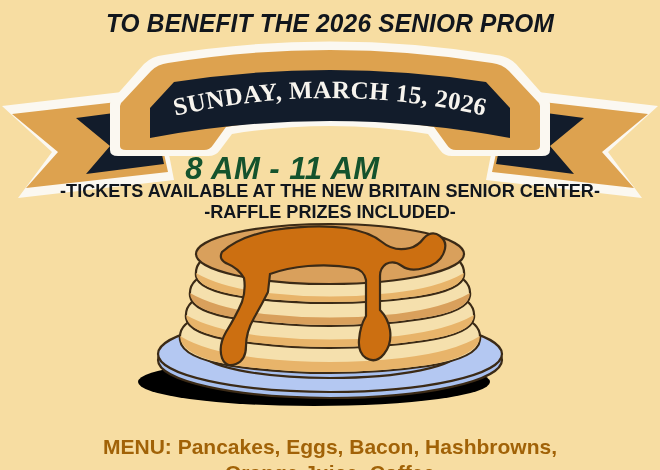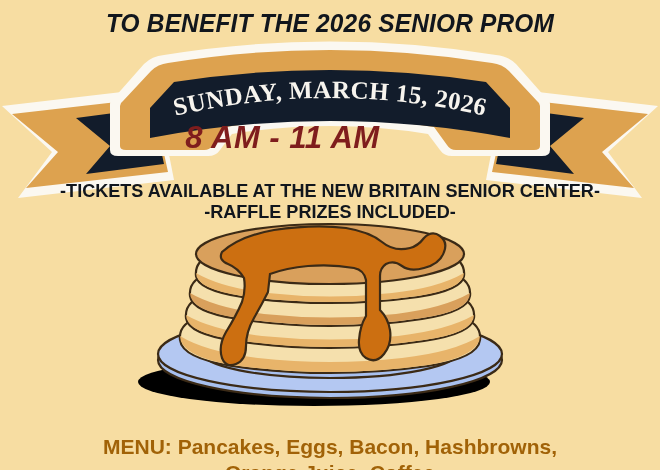--- a/index.html
+++ b/index.html
@@ -58,29 +58,29 @@
     font-family: "Liberation Serif", serif;
     font-weight: bold;
     font-size: 25px;
     fill: #f7f4ee;
     letter-spacing: 0.4px;
   }
 
   
   #time-line {
     position: absolute;
-    top: 120px;
+    top: 151px;
     left: 0;
     width: 565px;
     text-align: center;
     font-family: "Liberation Sans", sans-serif;
     font-weight: bold;
     font-style: italic;
     font-size: 31px;
-    color: #7f1d1d;
+    color: #14532d;
     white-space: nowrap;
     letter-spacing: 0.5px;
   }
 
   
   #sub-lines {
     position: absolute;
     top: 180px;
     left: 0;
     width: 660px;

